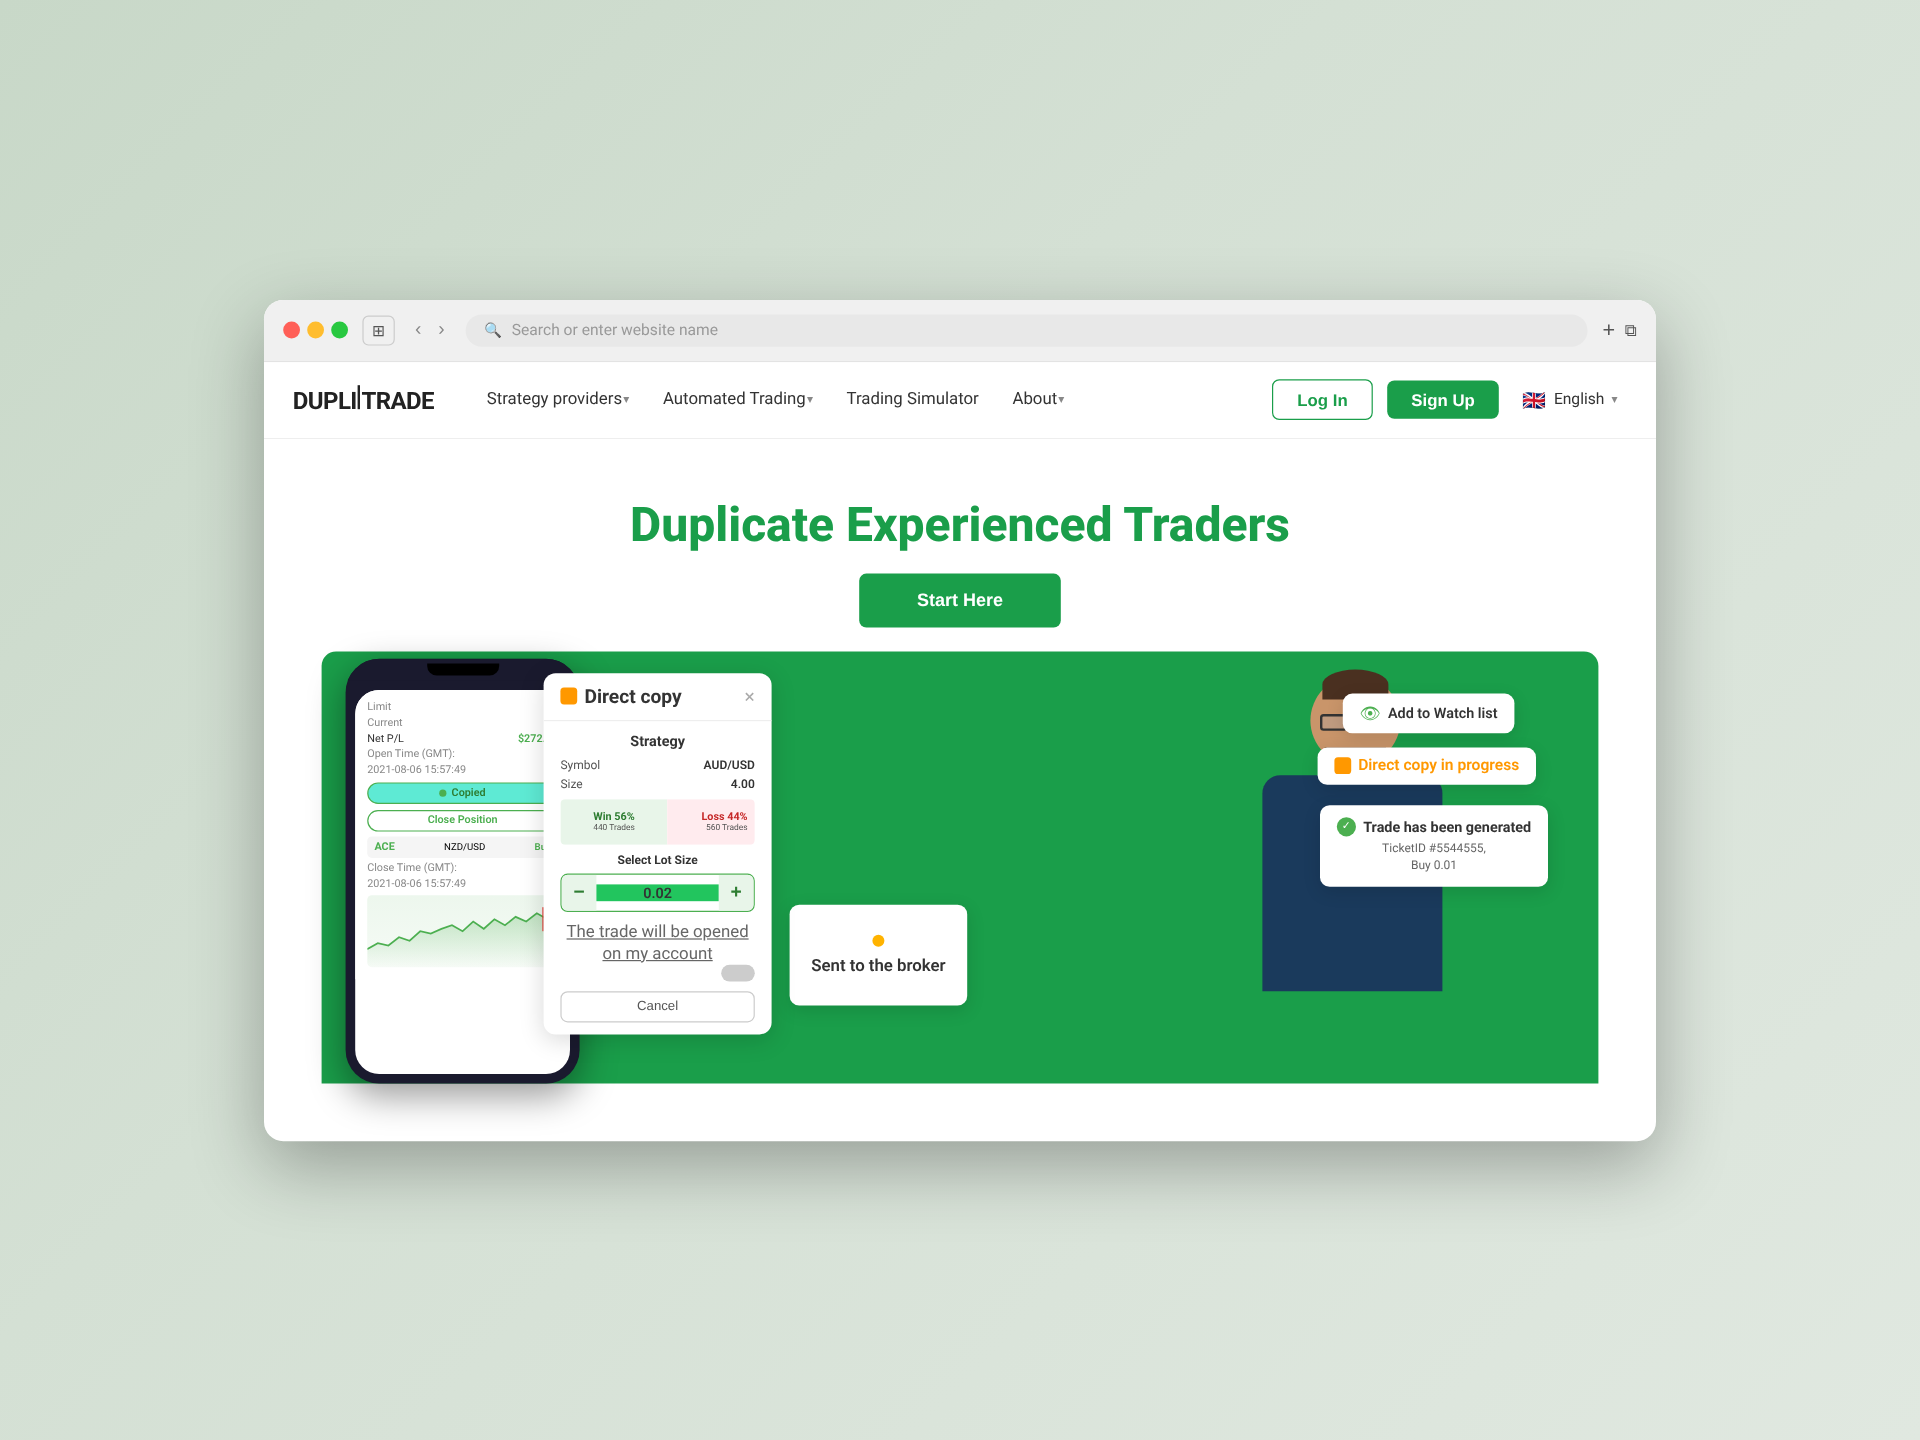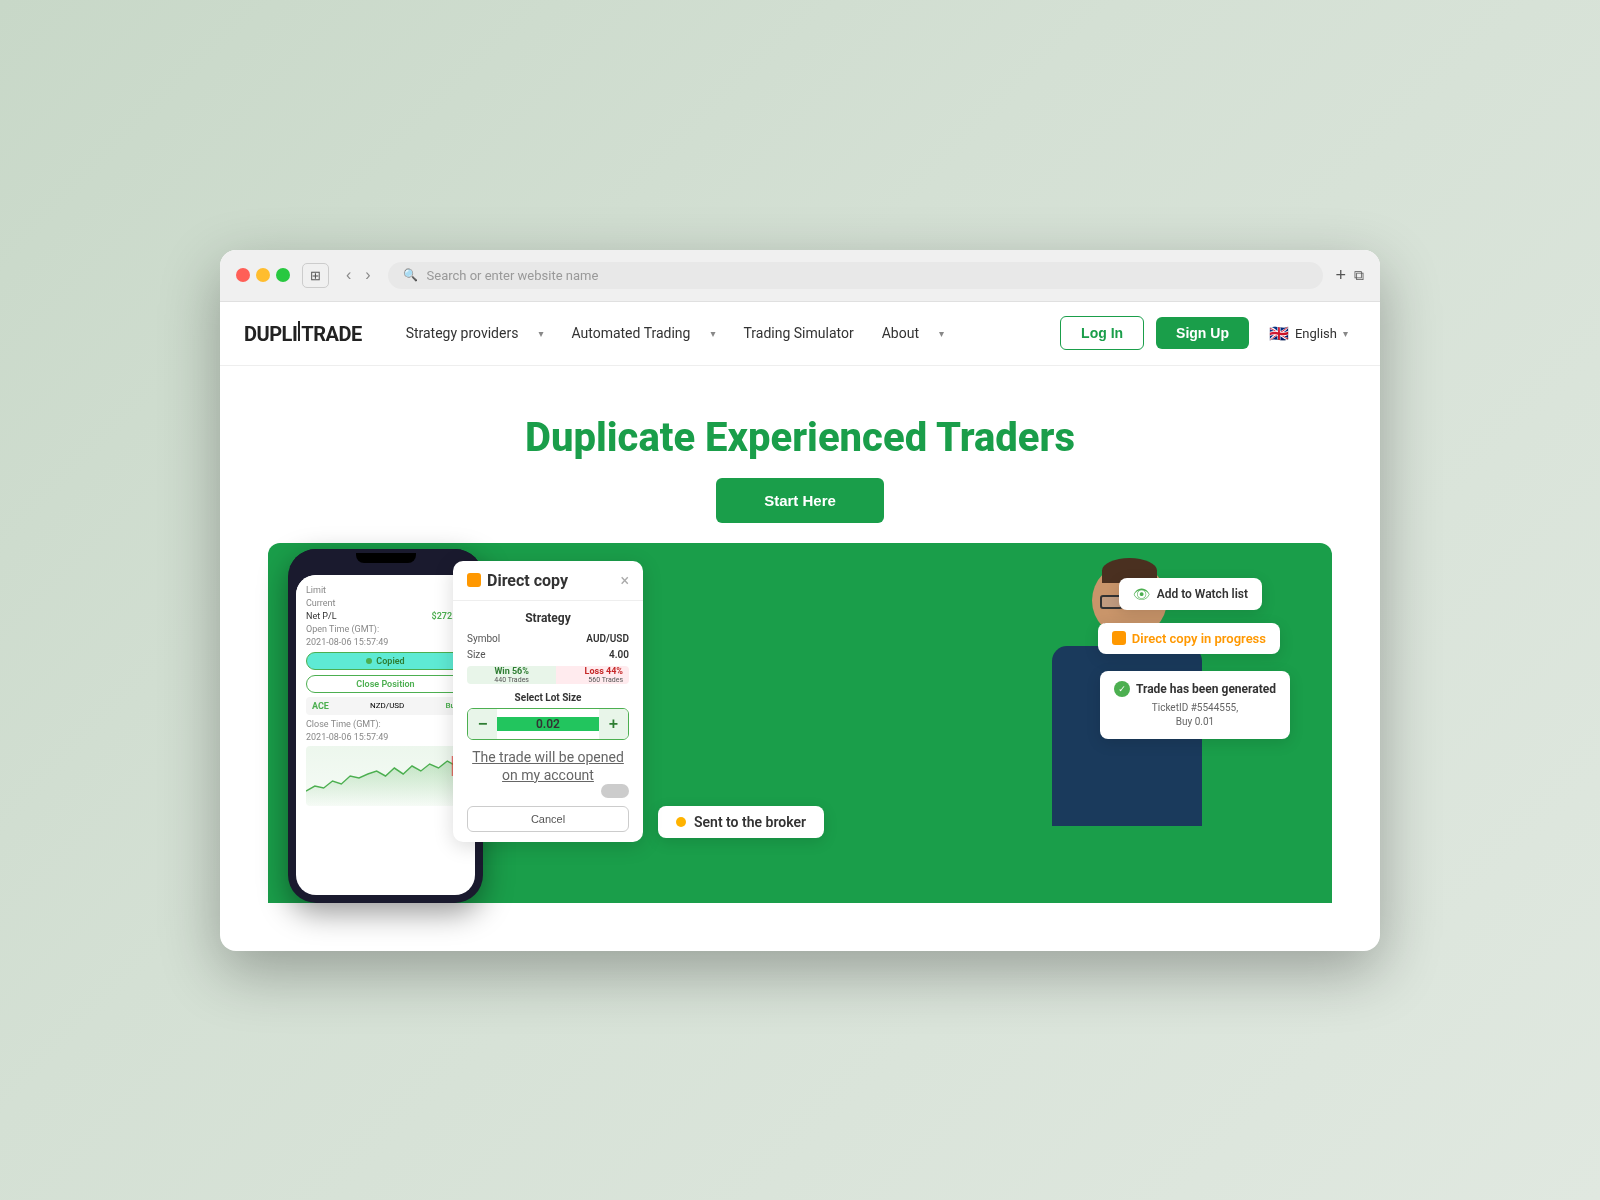--- a/index.html
+++ b/index.html
@@ -118,21 +118,21 @@
     }
     .nav-links {
       display: flex;
       align-items: center;
       gap: 4px;
       flex: 1;
     }
     .nav-item {
       display: flex;
       align-items: center;
-      gap: 20px;
+      gap: 1px;
       padding: 8px 12px;
       font-size: 14px;
       color: #333;
       cursor: pointer;
       border-radius: 4px;
       white-space: nowrap;
     }
     .nav-chevron { font-size: 10px; color: #888; }
     .nav-actions {
       display: flex;
@@ -358,21 +358,21 @@
       font-size: 10px;
       margin-bottom: 5px;
       color: #555;
     }
     .modal-row span:last-child { font-weight: 600; color: #333; }
     .win-loss-bar {
       display: flex;
       border-radius: 4px;
       overflow: hidden;
       margin: 6px 0;
-      height: 18px;
+      height: 38px;
     }
     .win-bar {
       background: #e8f5e9;
       color: #2e7d32;
       font-size: 9px;
       font-weight: 700;
       padding: 3px 6px;
       flex: 56;
       display: flex;
       flex-direction: column;
@@ -455,26 +455,27 @@
       text-align: center;
     }
 
     
     .badge-sent {
       position: absolute;
       left: 390px;
       bottom: 65px;
       background: white;
       border-radius: 8px;
-      padding: 8px 18px;
+      padding: 25px 18px;
       box-shadow: 0 4px 15px rgba(0,0,0,0.12);
       display: flex;
       align-items: center;
       gap: 8px;
       z-index: 15;
+      flex-direction: column;
     }
     .badge-dot-yellow {
       width: 10px;
       height: 10px;
       background: #ffb300;
       border-radius: 50%;
     }
     .badge-text { font-size: 14px; font-weight: 600; color: #333; }
 
     .badge-watchlist {

